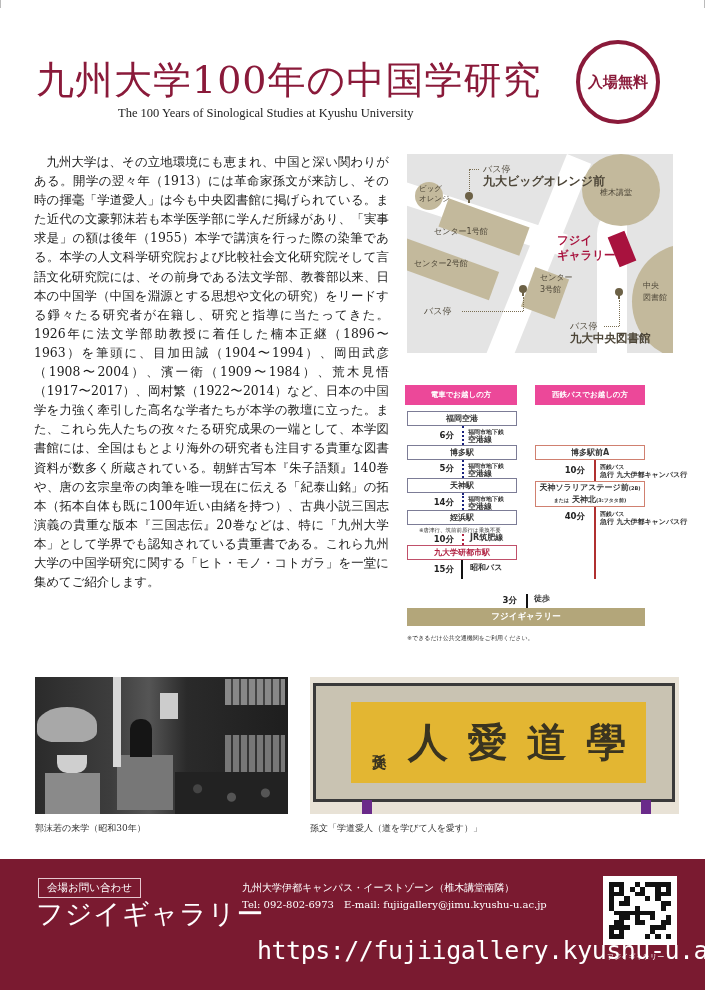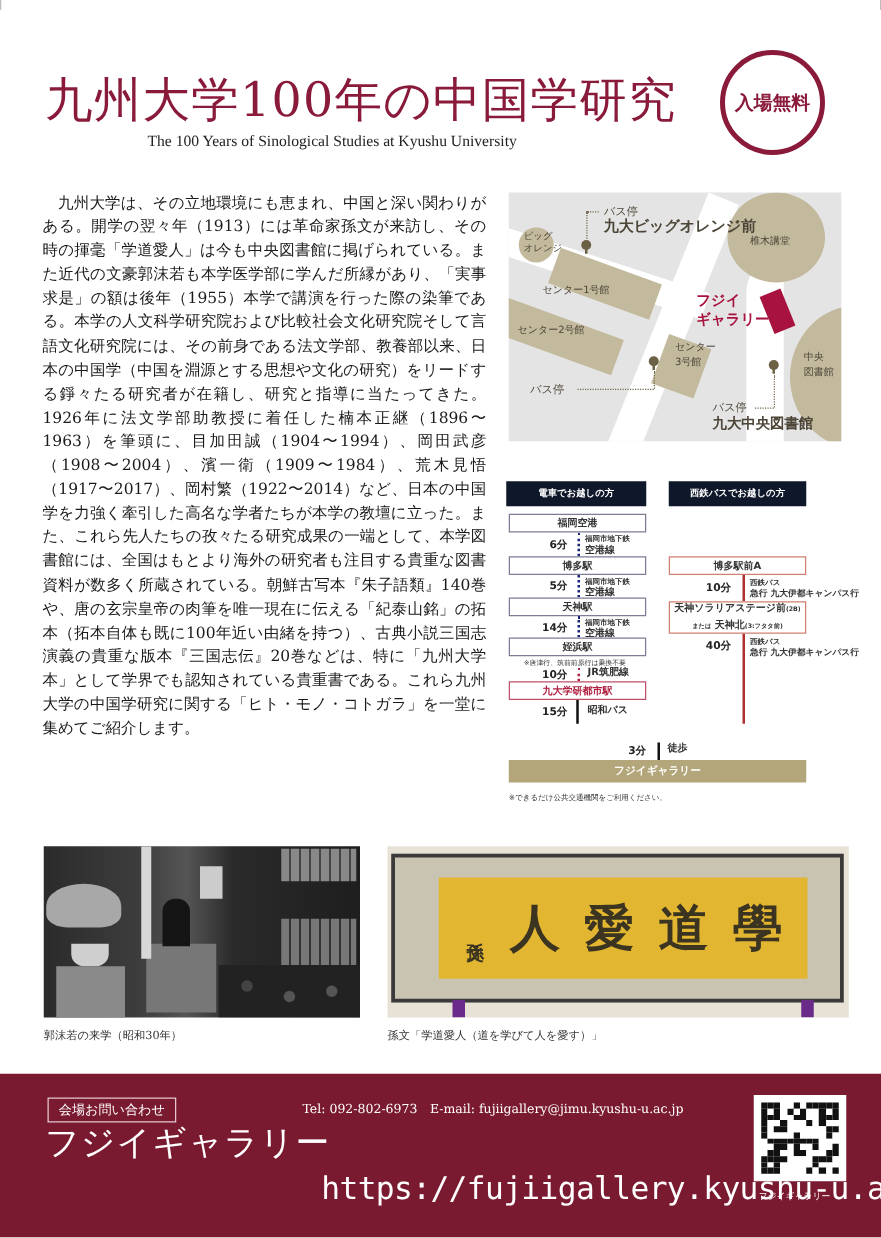--- a/index.html
+++ b/index.html
@@ -23,21 +23,21 @@
   .map .road { position: absolute; background: #fff; }
   .map .bldg { position: absolute; background: #c3b99c; }
   .map .lbl { position: absolute; color: #4d4638; white-space: nowrap; }
   .map .pin { position: absolute; width: 8px; height: 8px; border-radius: 50%; background: #6c6146; }
   .map .pin::after { content: ""; position: absolute; left: 3px; top: 7px; width: 2px; height: 4px; background: #6c6146; }
   .map .dot-line { position: absolute; border-left: 1px dotted #7a6e52; }
   .map .dot-hline { position: absolute; border-top: 1px dotted #7a6e52; }
 
   
   .route { position: absolute; left: 405px; top: 385px; width: 285px; height: 270px; font-family: "DejaVu Sans", sans-serif; font-weight: bold; }
-  .route .hdr { position: absolute; height: 20px; background: #0f172a; color: #fff; font-size: 7.5px; display: flex; align-items: center; justify-content: center; font-family: Liberation Serif, serif; }
+  .route .hdr { position: absolute; height: 20px; background: #ec4899; color: #fff; font-size: 7.5px; display: flex; align-items: center; justify-content: center; font-family: Liberation Serif, serif; }
   .route .box { position: absolute; height: 15px; border: 1px solid #7c7c96; background: #fff; font-size: 8px; color: #333; display: flex; align-items: center; justify-content: center; white-space: nowrap; }
   .route .box.red { border-color: #c0506a; color: #b02040; }
   .route .box.bus { border-color: #d08070; }
   .route .min { position: absolute; font-size: 8.5px; color: #222; text-align: right; width: 30px; }
   .route .line-desc { position: absolute; font-size: 6px; color: #333; line-height: 8px; white-space: nowrap; }
   .route .line-desc b { font-size: 8px; display: block; }
   .route .vdots { position: absolute; width: 0; border-left: 2px dotted #1a237e; }
   .route .vred-dots { position: absolute; width: 0; border-left: 2px dotted #b02040; }
   .route .vline { position: absolute; width: 2px; background: #111; }
   .route .vbus { position: absolute; width: 2px; background: #b03030; }
@@ -207,20 +207,21 @@
   </div>
   <div style="position:absolute;left:52px;bottom:0;width:10px;height:14px;background:#6a2a8a;"></div>
   <div style="position:absolute;right:28px;bottom:0;width:10px;height:14px;background:#6a2a8a;"></div>
 </div>
 <div class="caption" style="left:310px;top:822px;">孫文「学道愛人（道を学びて人を愛す）」</div>
 
 <div class="footer">
   <div class="venue-tag">会場お問い合わせ</div>
   <div class="venue-name">フジイギャラリー</div>
   <div class="addr">
+    <div>九州大学伊都キャンパス・イーストゾーン（椎木講堂南隣）</div>
     <div>Tel: 092-802-6973　E-mail: fujiigallery@jimu.kyushu-u.ac.jp</div>
   </div>
   <a class="url">https://fujiigallery.kyushu-u.ac.jp</a>
   <div class="qr">
     <div class="qr-grid" id="qr-grid">
         <i style="background: rgb(17, 17, 17);"></i>
         <i style="background: rgb(17, 17, 17);"></i>
         <i style="background: rgb(17, 17, 17);"></i>
         <i style="background: rgb(255, 255, 255);"></i>
         <i style="background: rgb(255, 255, 255);"></i>

